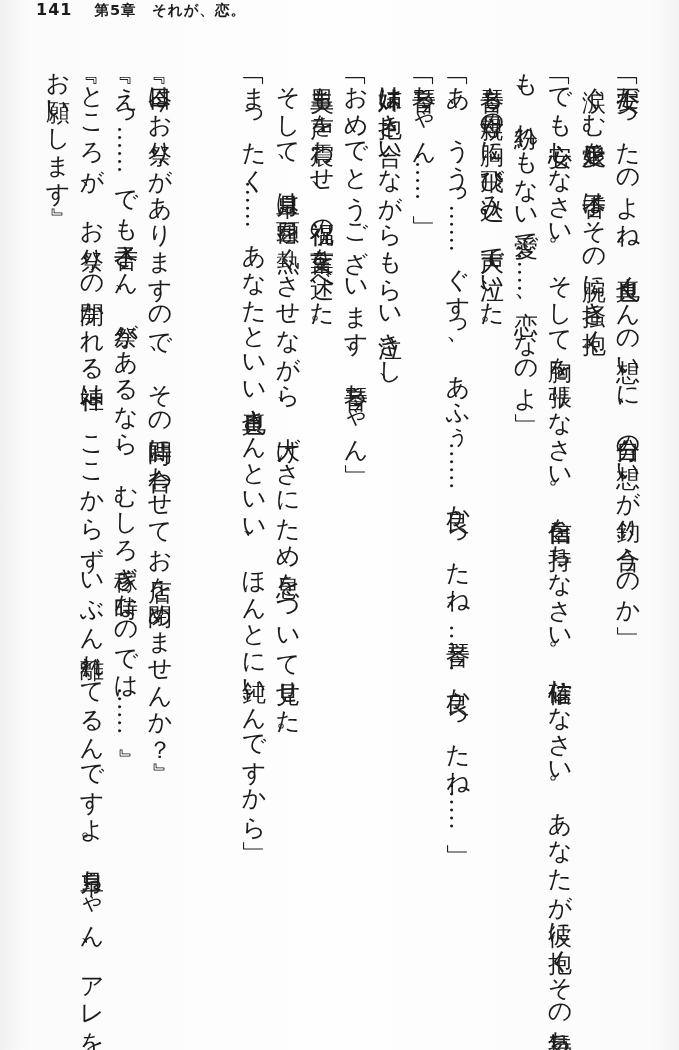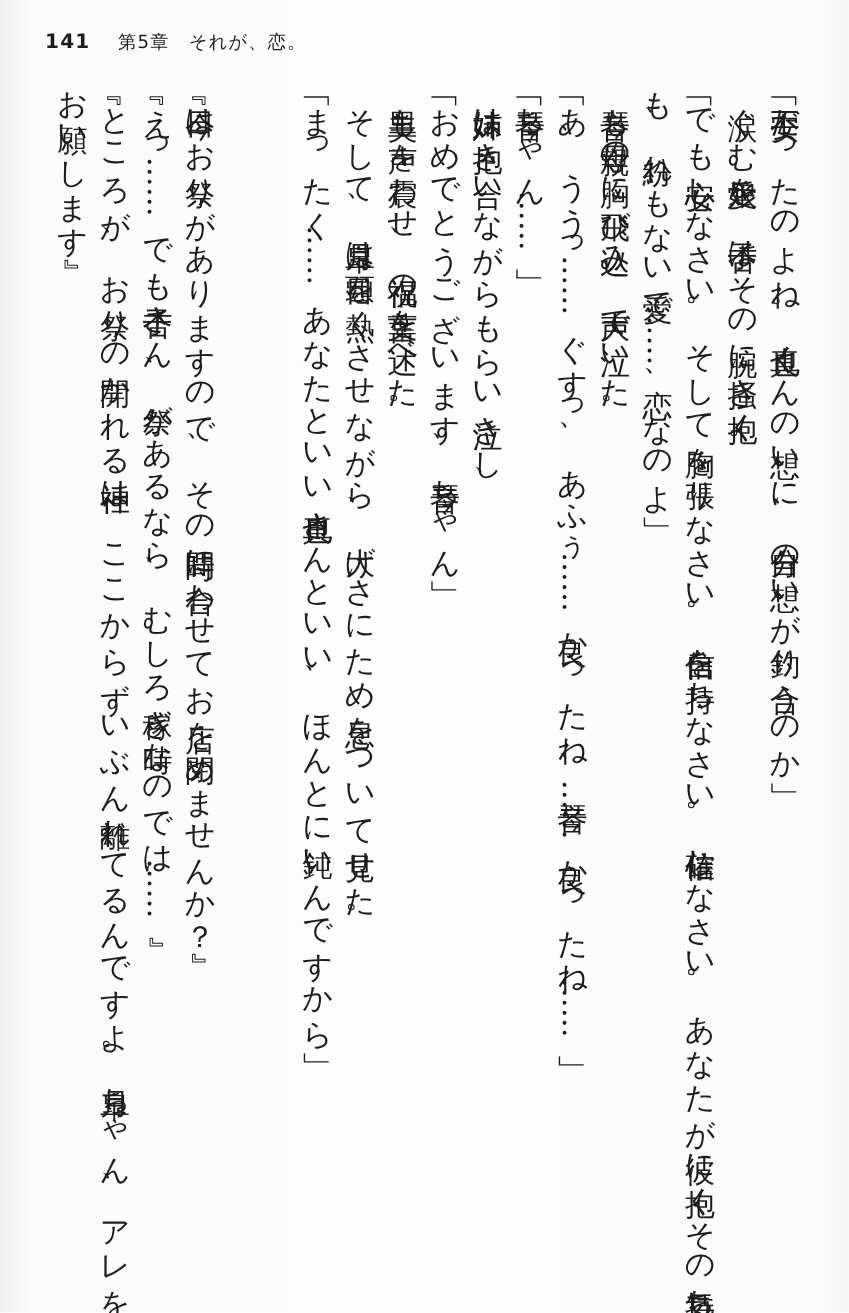--- a/index.html
+++ b/index.html
@@ -11,35 +11,35 @@
     height: 1050px;
     position: relative;
     overflow: hidden;
     background: linear-gradient(90deg, #f1f1f1 0%, #fbfbfb 4%, #fefefe 50%, #fbfbfb 96%, #f3f3f3 100%);
     color: #1c1c1c;
   }
 
   
   .page-header {
     position: absolute;
-    top: 23px;
+    top: 0;
     left: 36px;
     display: flex;
     align-items: baseline;
     font-family: "DejaVu Sans", "Liberation Sans", sans-serif;
   }
   .page-number {
     font-size: 16px;
     font-weight: 700;
     letter-spacing: 1px;
   }
   .chapter-title {
     margin-left: 22px;
     font-size: 14.5px;
-    font-weight: 400;
+    font-weight: 700;
     letter-spacing: 1px;
     text-align: right;
   }
 
   
   .page-body {
     position: absolute;
     top: 56px;
     right: 34px;
     height: 990px;

